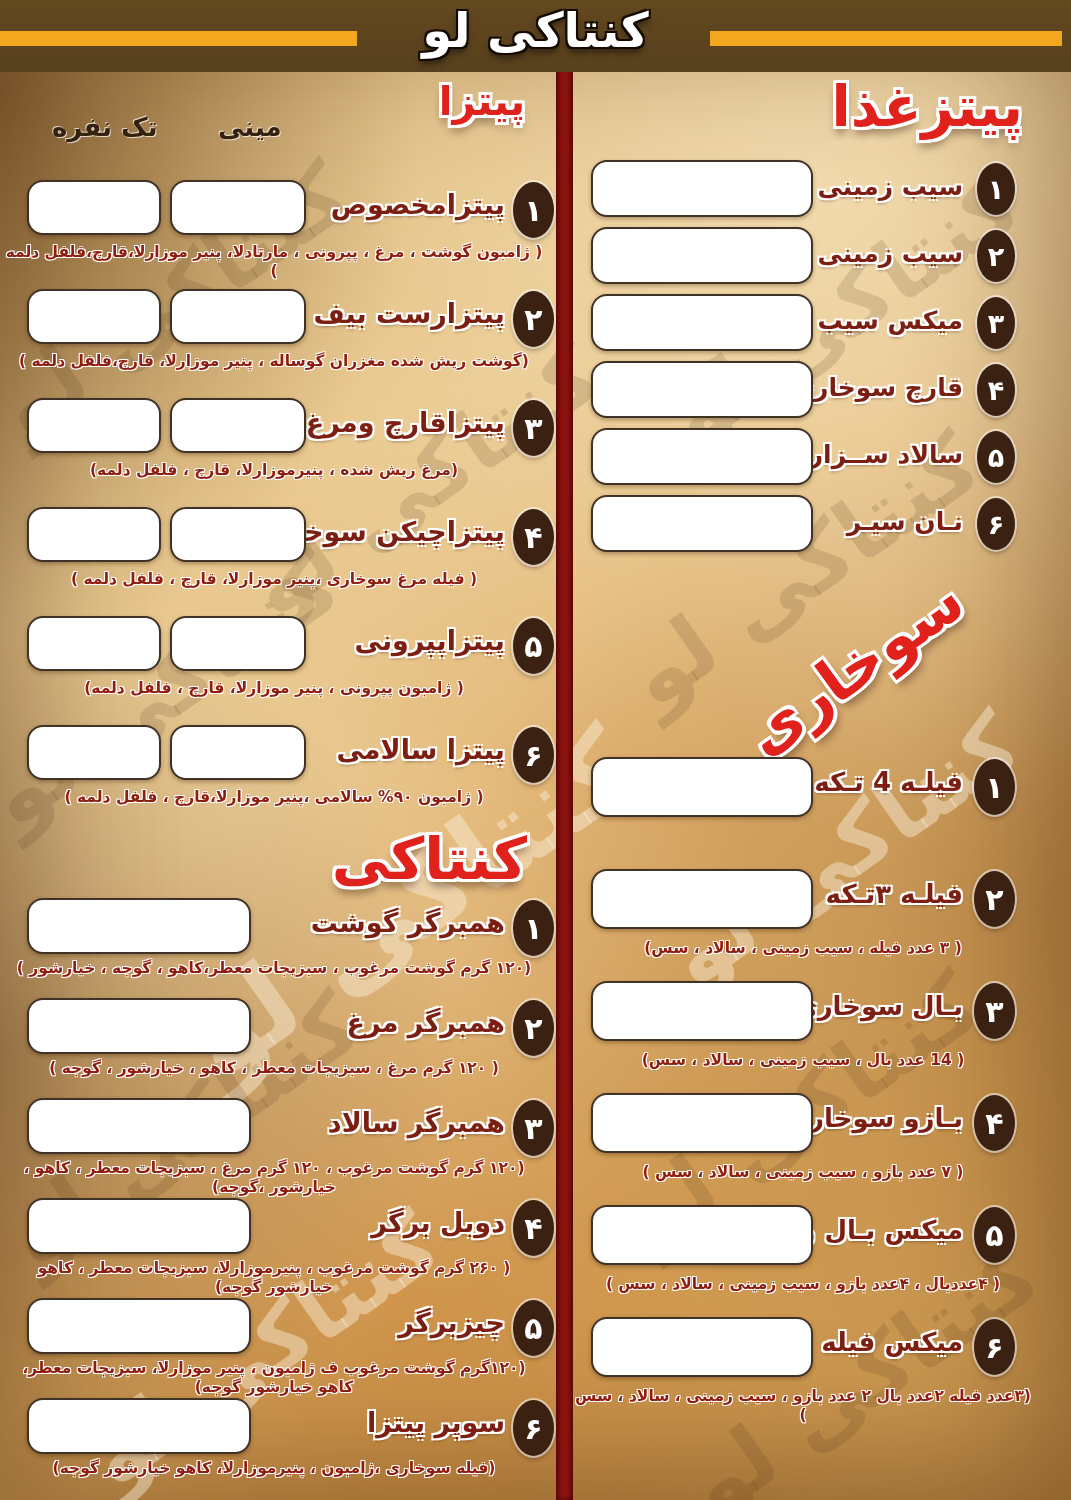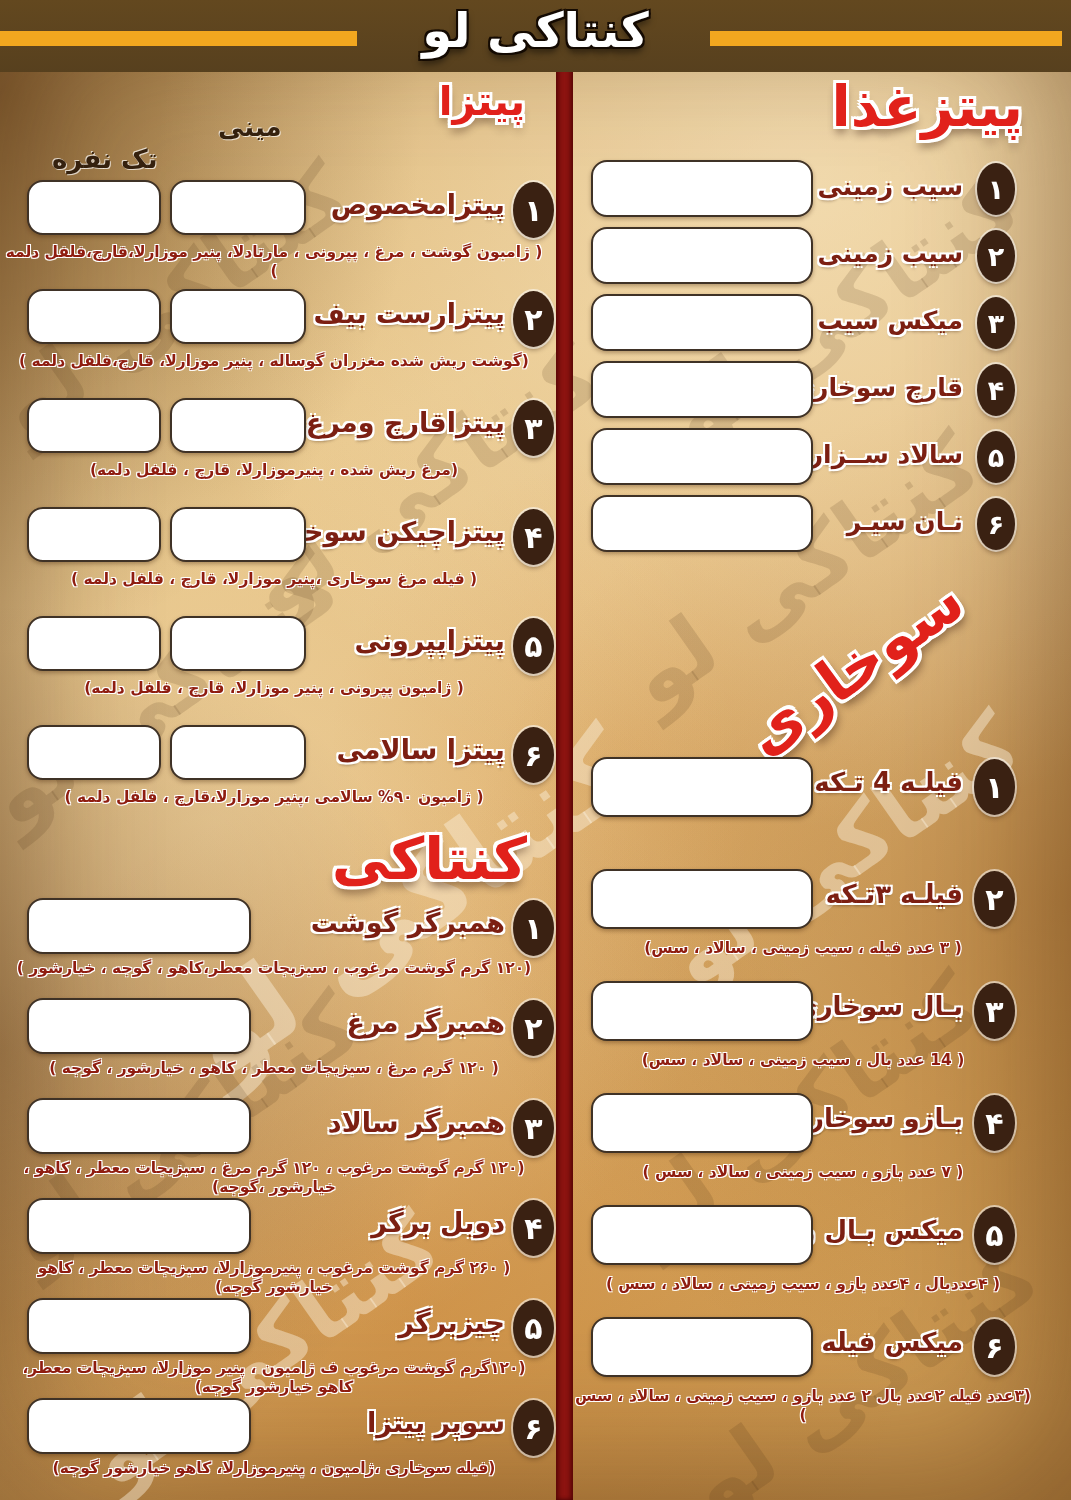--- a/index.html
+++ b/index.html
@@ -57,21 +57,21 @@
     text-shadow:-3px -3px 0 #fff, 3px -3px 0 #fff, -3px 3px 0 #fff, 3px 3px 0 #fff,
                  0 3px 0 #fff, 0 -3px 0 #fff, 3px 0 0 #fff, -3px 0 0 #fff,
                  0 7px 8px rgba(40,10,0,.45);
   }
 
   
   .pz-head{ position:relative; height:105px; }
   .title-pizza{ position:absolute; right:32px; top:6px; font-size:40px; }
   .price-col-h{ position:absolute; top:40px; font-size:26px; font-weight:bold; color:#35210e;
                 text-shadow:-1px -1px 0 rgba(255,255,255,.7), 1px 1px 0 rgba(255,255,255,.7); }
-  .h-single{ left:52px;margin-top:32px; } .h-mini{ left:218px; }
+  .h-single{ left:52px; } .h-mini{ left:218px; }
 
   
   .num-circle{ position:absolute; width:41px; height:56px; border-radius:50%;
     background:#3a2112; color:#fff; display:flex; align-items:center; justify-content:center;
     font-size:30px; font-weight:bold; box-shadow:0 0 0 2px rgba(255,255,255,.55), 0 3px 5px rgba(40,15,0,.4); }
   .item-name{ position:absolute; font-weight:bold; color:#7c1f12; font-size:27px; white-space:nowrap;
     text-shadow:-2px -2px 0 #fff, 2px -2px 0 #fff, -2px 2px 0 #fff, 2px 2px 0 #fff, 0 3px 3px rgba(50,20,0,.35); }
   .item-desc{ position:absolute; font-weight:bold; color:#8f1d10; font-size:15.5px; line-height:1.25; text-align:center;
     text-shadow:-1px -1px 0 #fff, 1px -1px 0 #fff, -1px 1px 0 #fff, 1px 1px 0 #fff; }
   .price-box{ position:absolute; background:#fff; border:2px solid #3f3226; border-radius:16px;

